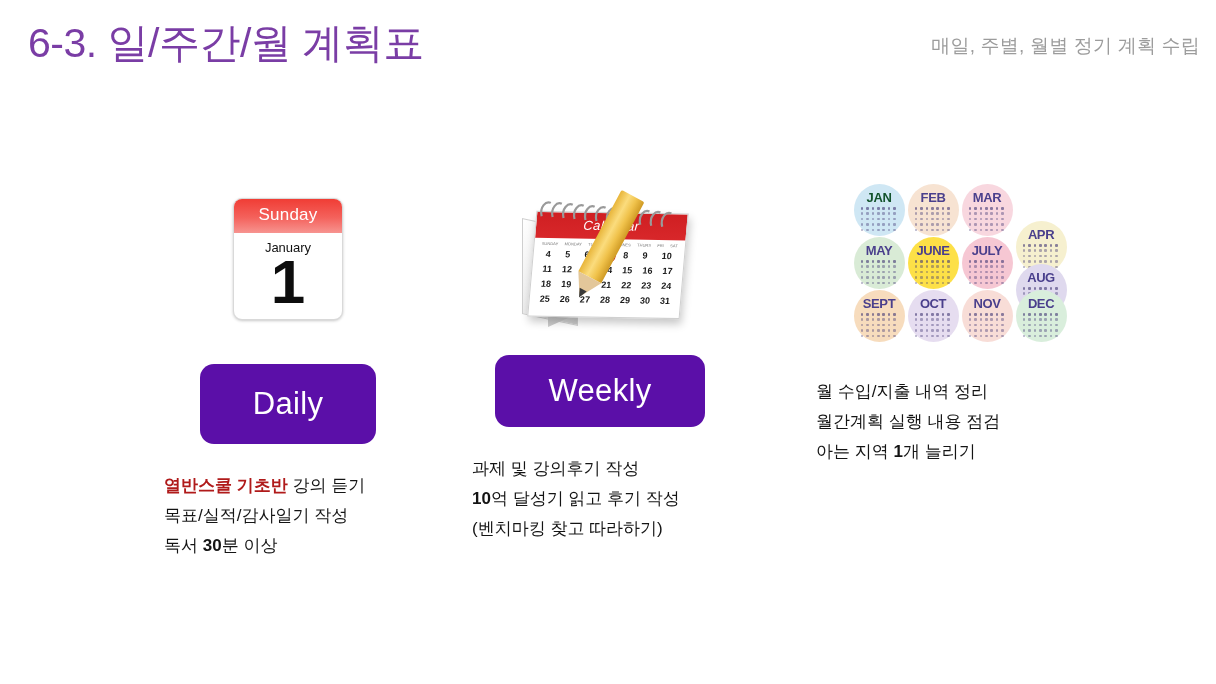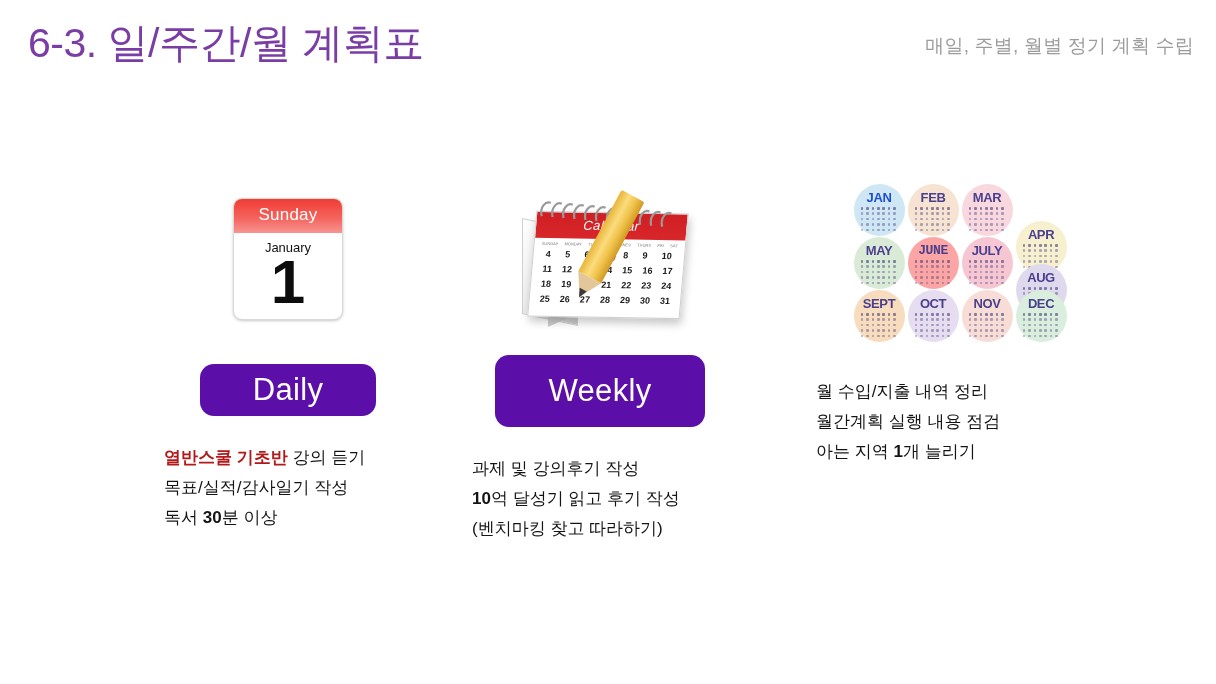--- a/index.html
+++ b/index.html
@@ -26,21 +26,21 @@
     top: 16px;
     font-size: 41px;
     font-weight: 500;
     color: #7A3DA5;
     letter-spacing: -0.5px;
     white-space: nowrap;
   }
 
   .slide-subtitle {
     position: absolute;
-    right: 22px;
+    right: 16px;
     top: 33px;
     font-size: 19px;
     color: #9c9c9c;
     letter-spacing: 0.2px;
     white-space: nowrap;
   }
 
   
   .columns {
     position: absolute;
@@ -270,21 +270,21 @@
     border-radius: 14px;
     background: #5B0FA8;
     color: #ffffff;
     text-align: center;
     font-size: 31px;
     display: flex;
     align-items: center;
     justify-content: center;
     letter-spacing: 0.3px;
   }
-  .pill-daily   { width: 176px; height: 52px; margin-top: 9px; }
+  .pill-daily   { width: 176px; height: 80px; margin-top: 9px; }
   .pill-weekly  { width: 210px; height: 72px; margin-top: 0px; }
   .pill-monthly { width: 208px; height: 76px; margin-top: 8px; }
 
   
   .lines {
     margin-top: 27px;
     font-size: 17px;
     color: #141414;
     line-height: 30px;
     white-space: nowrap;
@@ -405,21 +405,21 @@
           <div><span>과제 및 강의후기 작성</span></div>
           <div><span class="hl-bold">10</span><span>억 달성기 읽고 후기 작성</span></div>
           <div><span>(벤치마킹 찾고 따라하기)</span></div>
         </div>
     </div>
 
     <div class="col col-monthly">
       <div class="icon-wrap">
         <div class="months" id="months-grid">
             <div class="month" style="background: rgb(207, 231, 244);">
-              <div class="month-name" style="color: #1d4ed8;">JAN</div>
+              <div class="month-name" style="color: #14532d;">JAN</div>
               <div class="month-dots">
                 <i class="head"></i>
                 <i class="head"></i>
                 <i class="head"></i>
                 <i class="head"></i>
                 <i class="head"></i>
                 <i class="head"></i>
                 <i class="head"></i>
                 <i></i>
                 <i></i>
@@ -604,21 +604,21 @@
                 <i></i>
                 <i></i>
                 <i></i>
                 <i></i>
                 <i></i>
                 <i></i>
                 <i></i>
                 <i></i>
               </div>
             </div>
-            <div class="month" style="background: #fca5a5; font-family: Liberation Mono, monospace;">
+            <div class="month" style="background: #fde047;">
               <div class="month-name" style="color: rgb(74, 63, 140);">JUNE</div>
               <div class="month-dots">
                 <i class="head"></i>
                 <i class="head"></i>
                 <i class="head"></i>
                 <i class="head"></i>
                 <i class="head"></i>
                 <i class="head"></i>
                 <i class="head"></i>
                 <i></i>

